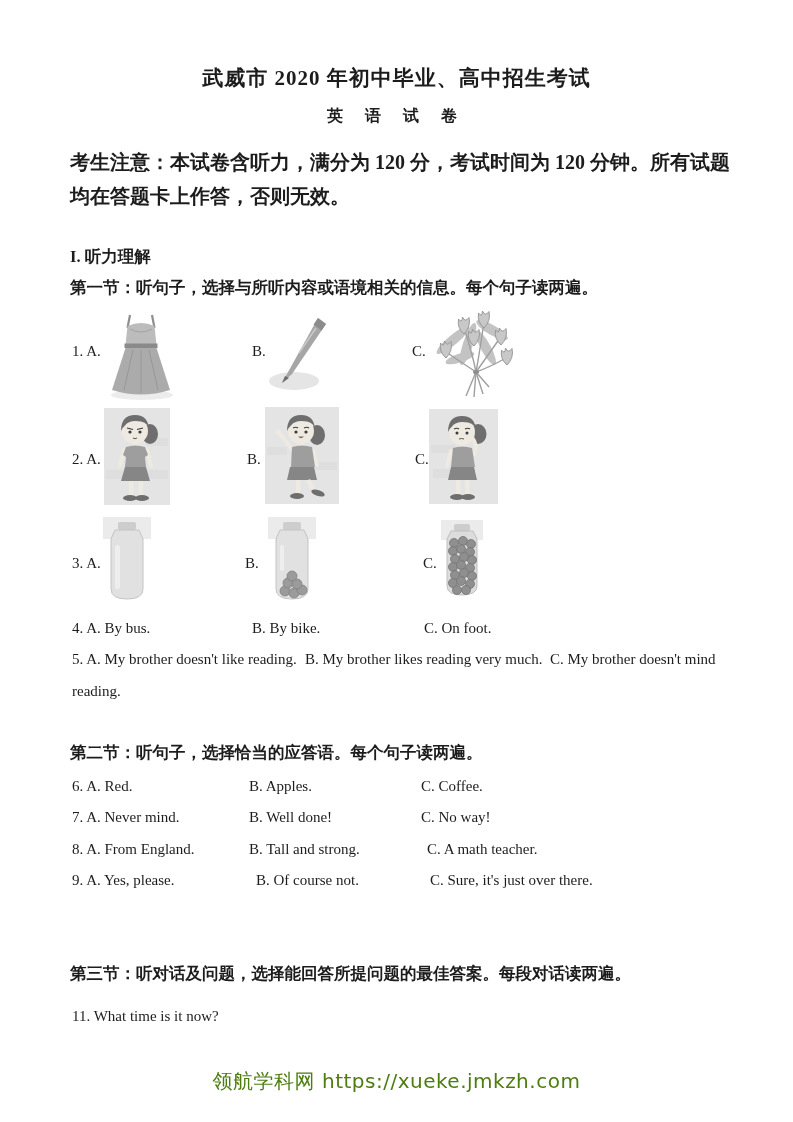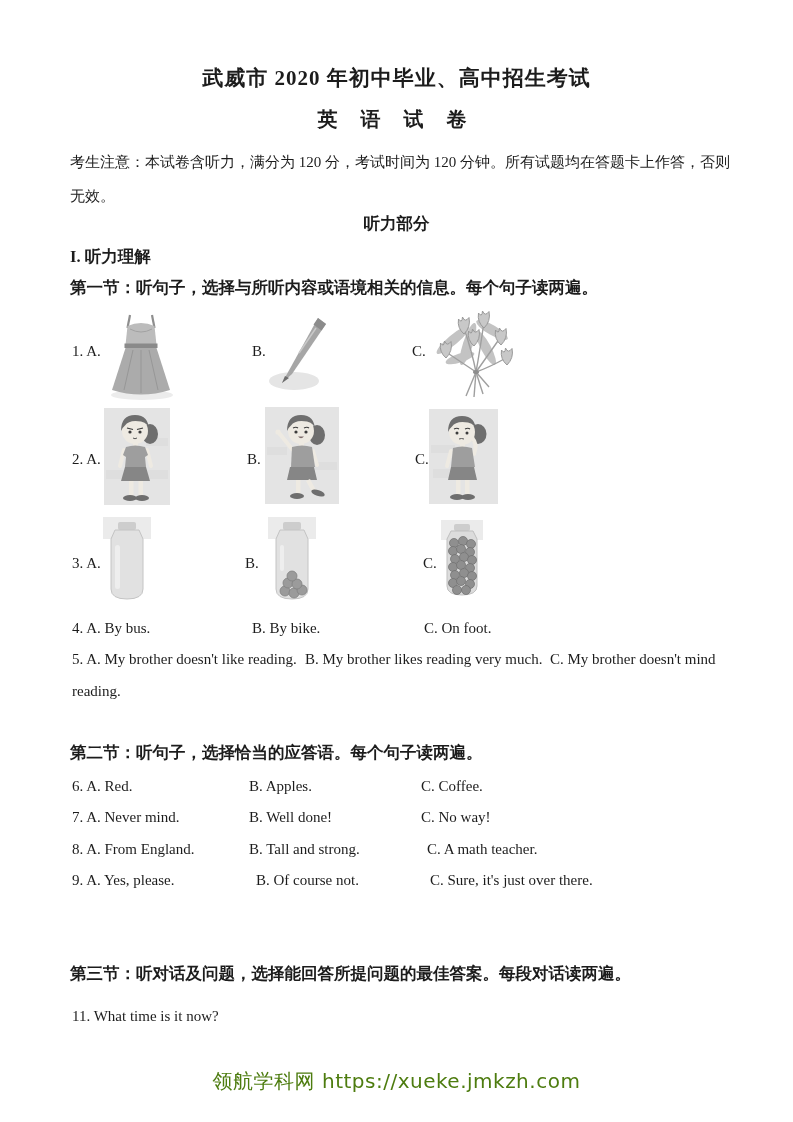--- a/index.html
+++ b/index.html
@@ -7,42 +7,41 @@
   #page {
     position:relative; width:793px; height:1122px; margin:0 auto;
     background:#ffffff; color:#1c1c1c; overflow:hidden;
     font-family:"Liberation Serif", serif;
     padding-left:20px;
   }
   .abs { position:absolute; }
   .center { left:0; width:793px; text-align:center; }
   .bold { font-weight:bold; }
   .title { top:64px; font-size:21px; letter-spacing:1px; }
-  .subtitle { top:106px; font-size:20px; letter-spacing:9px; }
-  .notice { left:70px; top:145px; width:660px; font-size:15px; line-height:34px; font-weight:normal; text-align:justify; }
+  .subtitle { top:106px; font-size:16px; letter-spacing:9px; }
+  .notice { left:70px; top:145px; width:660px; font-size:20px; line-height:34px; font-weight:bold; text-align:justify; }
   .part-title { top:213px; font-size:16.5px; }
   .s-head { left:70px; font-size:16.5px; font-weight:bold; white-space:nowrap; }
   .row { left:0; width:793px; }
   .lab { font-size:15px; white-space:nowrap; }
   .opt { font-size:15px; white-space:nowrap; }
   .footer {
     top:1068px; font-family:"DejaVu Sans", sans-serif;
     font-size:20px; color:#4d7c0f; letter-spacing:0.5px;
   }
   svg { display:block; }
 </style>
 </head>
 <body>
 
 <div id="page">
 
   <div class="abs center bold title">武威市 2020 年初中毕业、高中招生考试</div>
   <div class="abs center bold subtitle">英 语 试 卷</div>
   <div class="abs notice">考生注意：本试卷含听力，满分为 120 分，考试时间为 120 分钟。所有试题均在答题卡上作答，否则无效。</div>
-  <div class="abs center bold part-title">听力部分</div>
 
   <div class="abs s-head" style="top:246px;">I. 听力理解</div>
   <div class="abs s-head" style="top:277px;">第一节：听句子，选择与所听内容或语境相关的信息。每个句子读两遍。</div>
 
   <div class="abs row" style="top:310px; height:96px;">
     <span class="abs lab" style="left:72px; top:33px;">1. A.</span>
     <span class="abs" style="left:106px; top:3px;">
       <svg viewBox="0 0 70 88" width="70" height="88">
         <ellipse cx="36" cy="82" rx="31" ry="5" fill="#ececec"></ellipse>
         <path d="M24 2 L21.5 15" stroke="#8e8e8e" stroke-width="2.2" fill="none"></path>

